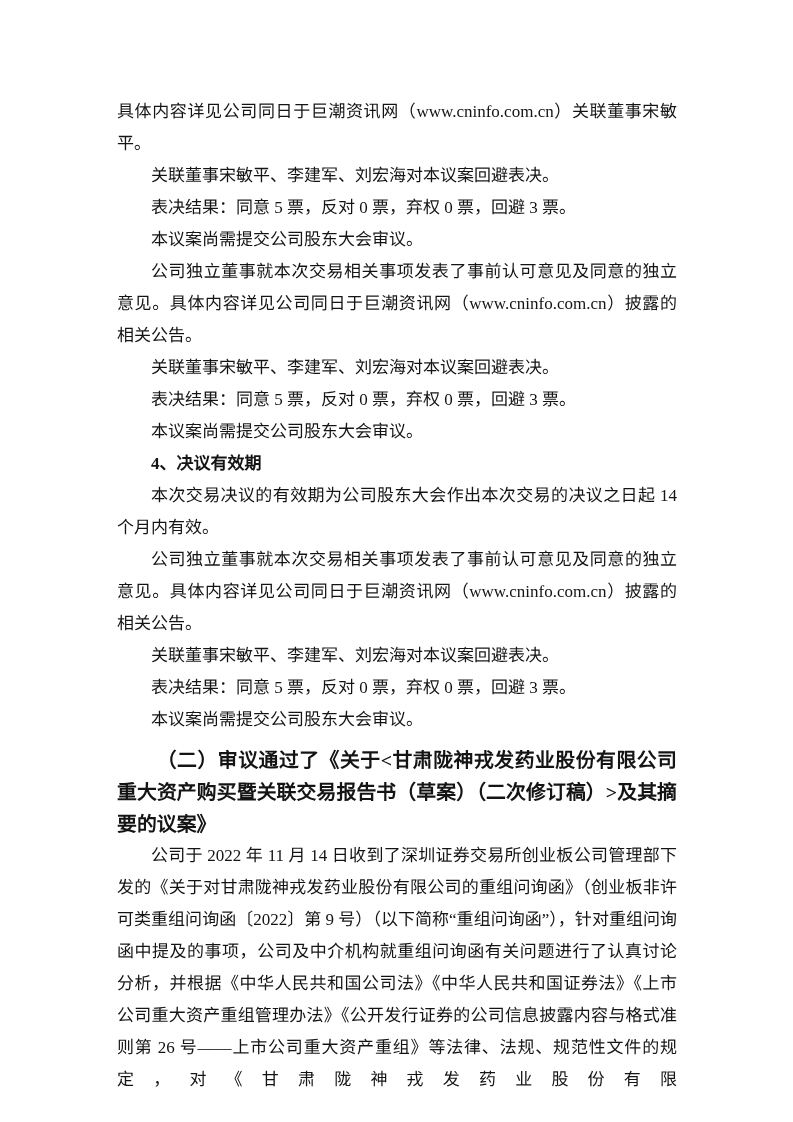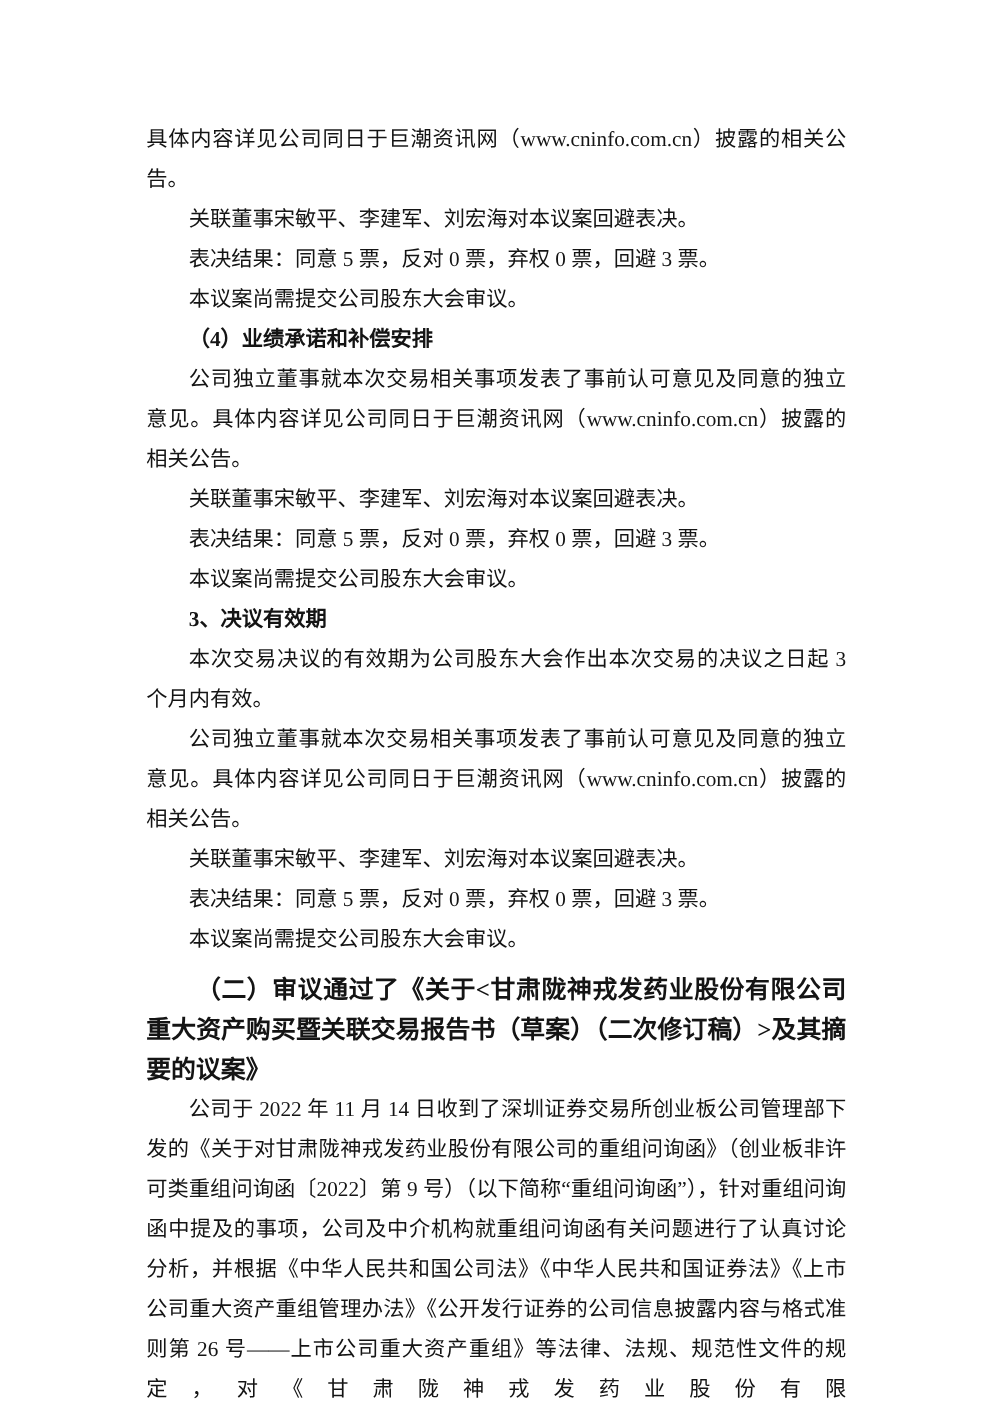--- a/index.html
+++ b/index.html
@@ -38,33 +38,32 @@
     margin-top: 8px;
   }
   .p.cutoff {
     text-align-last: justify;
   }
 </style>
 </head>
 <body>
 
 <div class="page">
-  <p class="p noindent">具体内容详见公司同日于巨潮资讯网（www.cninfo.com.cn）披露的相关公告。</p>
+  <p class="p noindent">具体内容详见公司同日于巨潮资讯网（www.cninfo.com.cn）关联董事宋敏平。</p>
   <p class="p">关联董事宋敏平、李建军、刘宏海对本议案回避表决。</p>
   <p class="p">表决结果：同意 5 票，反对 0 票，弃权 0 票，回避 3 票。</p>
   <p class="p">本议案尚需提交公司股东大会审议。</p>
 
-  <h4 class="h">（4）业绩承诺和补偿安排</h4>
   <p class="p">公司独立董事就本次交易相关事项发表了事前认可意见及同意的独立意见。具体内容详见公司同日于巨潮资讯网（www.cninfo.com.cn）披露的相关公告。</p>
   <p class="p">关联董事宋敏平、李建军、刘宏海对本议案回避表决。</p>
   <p class="p">表决结果：同意 5 票，反对 0 票，弃权 0 票，回避 3 票。</p>
   <p class="p">本议案尚需提交公司股东大会审议。</p>
 
-  <h4 class="h">3、决议有效期</h4>
-  <p class="p">本次交易决议的有效期为公司股东大会作出本次交易的决议之日起 3 个月内有效。</p>
+  <h4 class="h">4、决议有效期</h4>
+  <p class="p">本次交易决议的有效期为公司股东大会作出本次交易的决议之日起 14 个月内有效。</p>
   <p class="p">公司独立董事就本次交易相关事项发表了事前认可意见及同意的独立意见。具体内容详见公司同日于巨潮资讯网（www.cninfo.com.cn）披露的相关公告。</p>
   <p class="p">关联董事宋敏平、李建军、刘宏海对本议案回避表决。</p>
   <p class="p">表决结果：同意 5 票，反对 0 票，弃权 0 票，回避 3 票。</p>
   <p class="p">本议案尚需提交公司股东大会审议。</p>
 
   <h3 class="h major">（二）审议通过了《关于&lt;甘肃陇神戎发药业股份有限公司重大资产购买暨关联交易报告书（草案）（二次修订稿）&gt;及其摘要的议案》</h3>
   <p class="p cutoff">公司于 2022 年 11 月 14 日收到了深圳证券交易所创业板公司管理部下发的《关于对甘肃陇神戎发药业股份有限公司的重组问询函》（创业板非许可类重组问询函〔2022〕第 9 号）（以下简称“重组问询函”），针对重组问询函中提及的事项，公司及中介机构就重组问询函有关问题进行了认真讨论分析，并根据《中华人民共和国公司法》《中华人民共和国证券法》《上市公司重大资产重组管理办法》《公开发行证券的公司信息披露内容与格式准则第 26 号——上市公司重大资产重组》等法律、法规、规范性文件的规定，对《甘肃陇神戎发药业股份有限</p>
 </div>
 
 </body></html>

